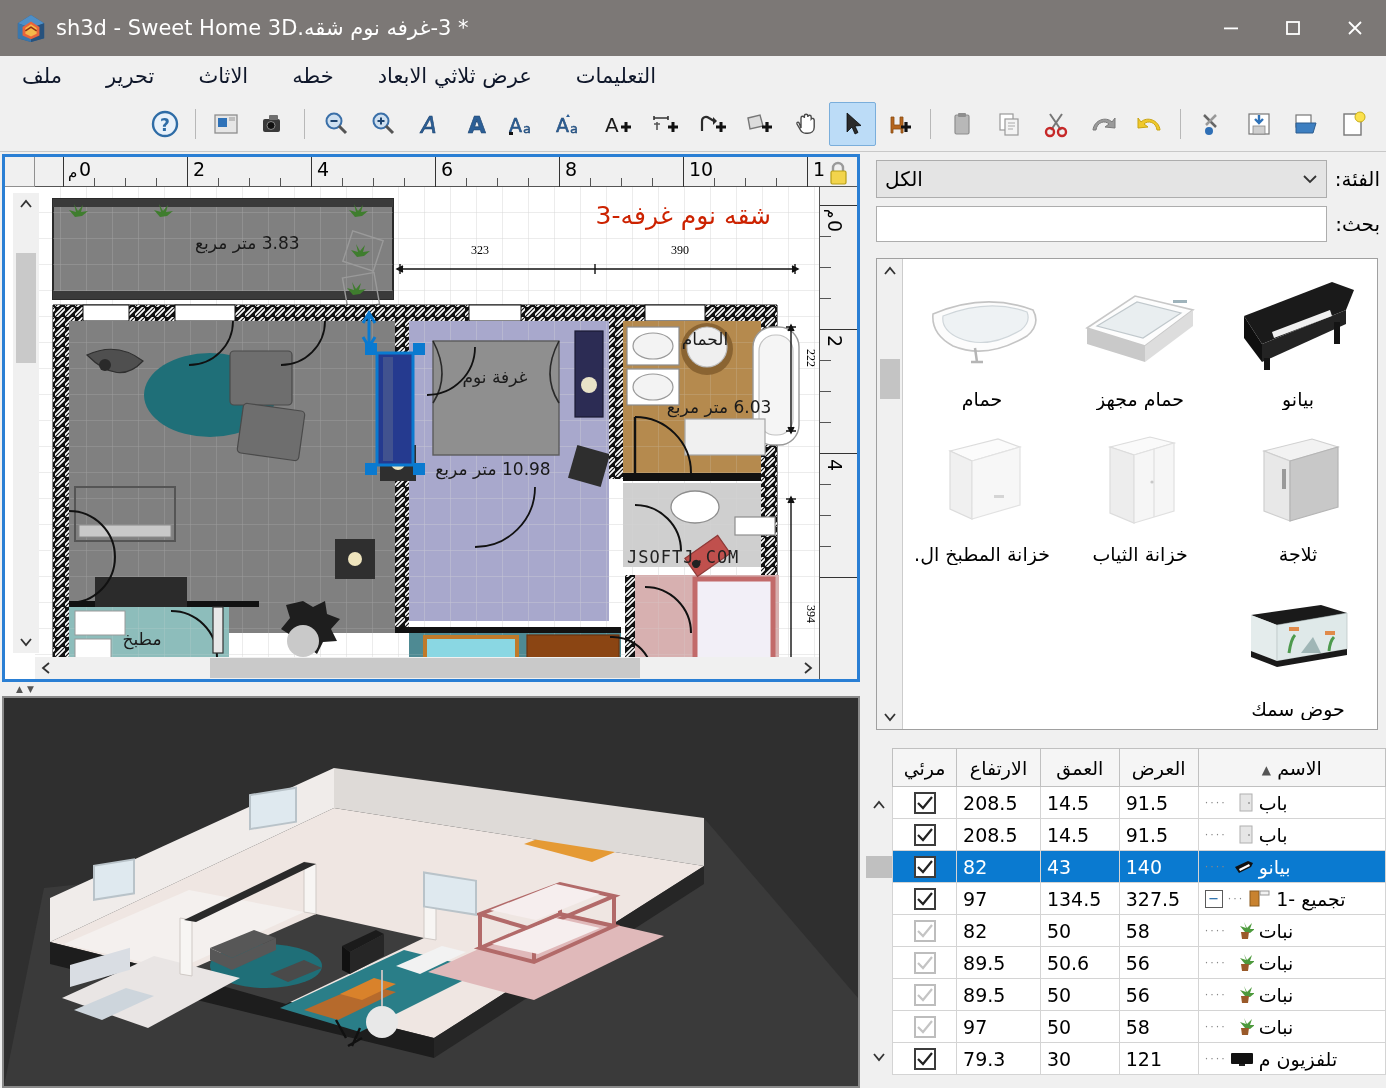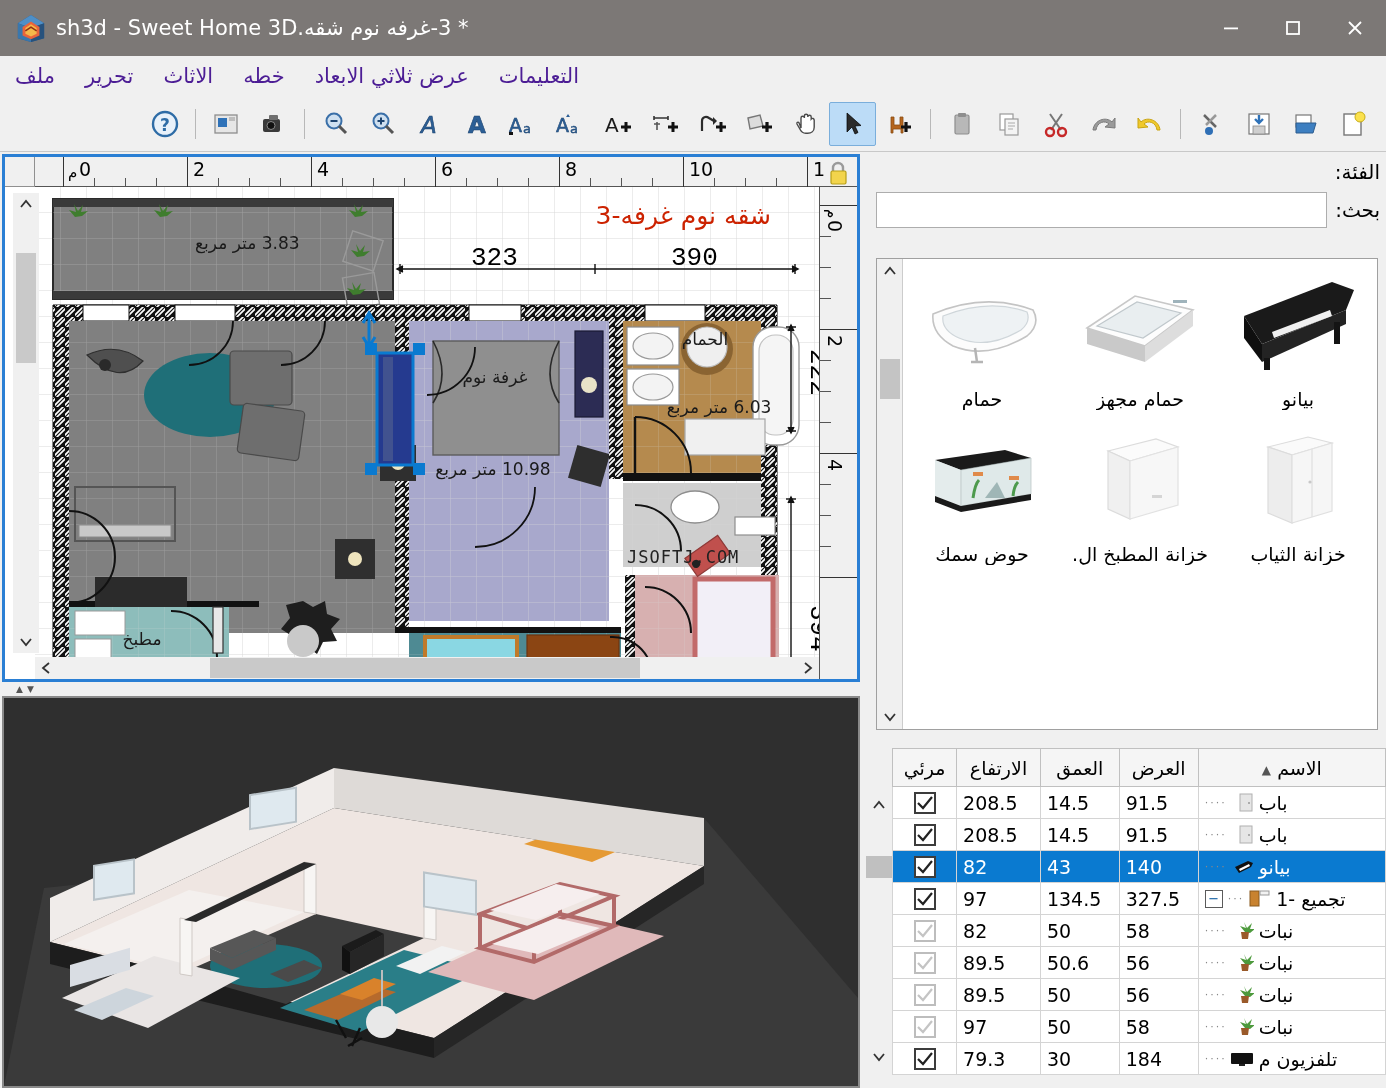--- a/index.html
+++ b/index.html
@@ -34,21 +34,21 @@
   }
 
   
   .menubar {
     position: absolute; left: 0; top: 56px; width: 1386px; height: 40px;
     background: #f0f0f0; display: flex; flex-direction: row-reverse;
     align-items: center; padding-right: 18px; gap: 0px;
     direction: rtl;
   }
   .menu-item {
-    font-size: 21px; color: #4c1d95; padding: 2px 15px; white-space: nowrap;
+    font-size: 21px; color: #0f172a; padding: 2px 22px; white-space: nowrap;
     font-family: "DejaVu Sans", "Liberation Sans", sans-serif;
     text-align: center;
   }
 
   
   .toolbar {
     position: absolute; left: 0; top: 96px; width: 1386px; height: 56px;
     background: #f0f0f0; border-bottom: 1px solid #c8c8c8;
     display: flex; flex-direction: row-reverse; align-items: center;
     padding-right: 10px;
@@ -89,21 +89,21 @@
     writing-mode: vertical-rl; font-family: "DejaVu Sans", sans-serif;
   }
   .plan-canvas {
     position: absolute; left: 30px; top: 30px; right: 38px; bottom: 22px;
     background: #ffffff; overflow: hidden;
   }
   .plan-title {
     position: absolute; font-size: 25px; color: #cc2200; direction: rtl;
     font-family: "DejaVu Sans", sans-serif; white-space: nowrap;
   }
-  .dim-label { position: absolute; font-size: 26px; color: #000; font-family: Liberation Mono, monospace; }
+  .dim-label { position: absolute; font-size: 12px; color: #000; font-family: Liberation Serif, serif; }
   .dim-label.vert { writing-mode: vertical-rl; }
   .room-label {
     position: absolute; font-size: 17px; color: #1a1a1a; direction: rtl;
     text-align: center; white-space: nowrap; font-family: "DejaVu Sans", sans-serif;
     line-height: 1.5;
   }
   .watermark {
     position: absolute; font-size: 17px; color: #222; letter-spacing: 1px;
     font-family: "DejaVu Sans Mono", monospace;
   }
@@ -814,20 +814,28 @@
 
       <polygon points="338,248 372,232 380,236 346,254" fill="#1b1b1b"></polygon>
       <polygon points="338,248 338,272 346,276 346,254" fill="#111"></polygon>
       <polygon points="346,254 346,276 380,258 380,236" fill="#262626"></polygon>
     </svg>
   </div>
 
   <div class="catalog">
     <div class="cat-row">
       <span class="cat-lbl">الفئة:</span>
+      <div class="cat-combo">
+        <span>الكل</span>
+        <span class="combo-arrow">
+          <svg width="16" height="10" viewBox="0 0 16 10">
+              <path d="M2 2 L8 8 L14 2" fill="none" stroke="#333" stroke-width="1.8"></path>
+            </svg>
+        </span>
+      </div>
     </div>
     <div class="cat-row" style="padding-top:8px">
       <span class="cat-lbl">بحث:</span>
       <input class="search-input" type="text" value="" style="">
     </div>
 
     <div class="cat-grid-wrap">
       <div class="cat-vscroll">
         <div class="sc-up">
           <svg width="12" height="10" viewBox="0 0 12 10">
@@ -876,20 +884,31 @@
           <div class="thumb">
             <svg width="126" height="96" viewBox="0 0 126 96">
               <path d="M14 38 q52 -22 100 -4 q8 14 -6 26 q-40 24 -74 10 q-22 -12 -20 -32 z" fill="#fcfcfc" stroke="#c4c4c4" stroke-width="1.6"></path>
               <path d="M24 40 q46 -18 84 -4 q4 10 -6 18 q-34 20 -62 8 q-18 -8 -16 -22 z" fill="#eef2f4" stroke="#cfd6da" stroke-width="1.2"></path>
               <path d="M56 72 l2 14 M52 86 h12" stroke="#b5b5b5" stroke-width="2.5" fill="none"></path>
             </svg>
           </div>
           <div class="cname">حمام</div>
         </div>
 
+        <div class="cat-cell">
+          <div class="thumb">
+            <svg width="104" height="100" viewBox="0 0 104 100">
+              <polygon points="18,22 66,10 92,18 44,32" fill="#f2f2f2" stroke="#d0d0d0" stroke-width="1.2"></polygon>
+              <polygon points="18,22 44,32 44,92 18,82" fill="#e8e8e8" stroke="#cfcfcf" stroke-width="1.2"></polygon>
+              <polygon points="44,32 92,18 92,78 44,92" fill="#c8c8c8" stroke="#b5b5b5" stroke-width="1.2"></polygon>
+              <rect x="36" y="40" width="4" height="20" fill="#9a9a9a"></rect>
+            </svg>
+          </div>
+          <div class="cname">ثلاجة</div>
+        </div>
 
         <div class="cat-cell">
           <div class="thumb">
             <svg width="104" height="104" viewBox="0 0 104 104">
               <polygon points="22,20 62,10 86,16 46,28" fill="#fafafa" stroke="#dcdcdc" stroke-width="1.2"></polygon>
               <polygon points="22,20 46,28 46,96 22,86" fill="#ededed" stroke="#dcdcdc" stroke-width="1.2"></polygon>
               <polygon points="46,28 86,16 86,84 46,96" fill="#f6f6f6" stroke="#e0e0e0" stroke-width="1.2"></polygon>
               <path d="M66 22 V90" stroke="#e0e0e0" stroke-width="1.2"></path>
               <circle cx="64" cy="55" r="1.6" fill="#c8c8c8"></circle>
             </svg>
@@ -1174,21 +1193,21 @@
                 <span class="tree-dots">····</span>
                 <span class="mini-icon">
                   <svg width="24" height="16" viewBox="0 0 24 16">
                       <rect x="1" y="2" width="22" height="11" rx="1" fill="#111"></rect>
                       <rect x="9" y="13" width="6" height="2" fill="#222"></rect>
                     </svg>
                 </span>
                 <span>تلفزيون م</span>
               </span>
             </td>
-            <td class="num">184</td>
+            <td class="num">121</td>
             <td class="num">30</td>
             <td class="num">79.3</td>
             <td style="text-align:center">
               <span class="chk">
                 <svg width="16" height="14" viewBox="0 0 16 14">
                     <path d="M1 7 L6 12 L15 1" fill="none" stroke="#222" stroke-width="2.2"></path>
                   </svg>
               </span>
             </td>
           </tr>

